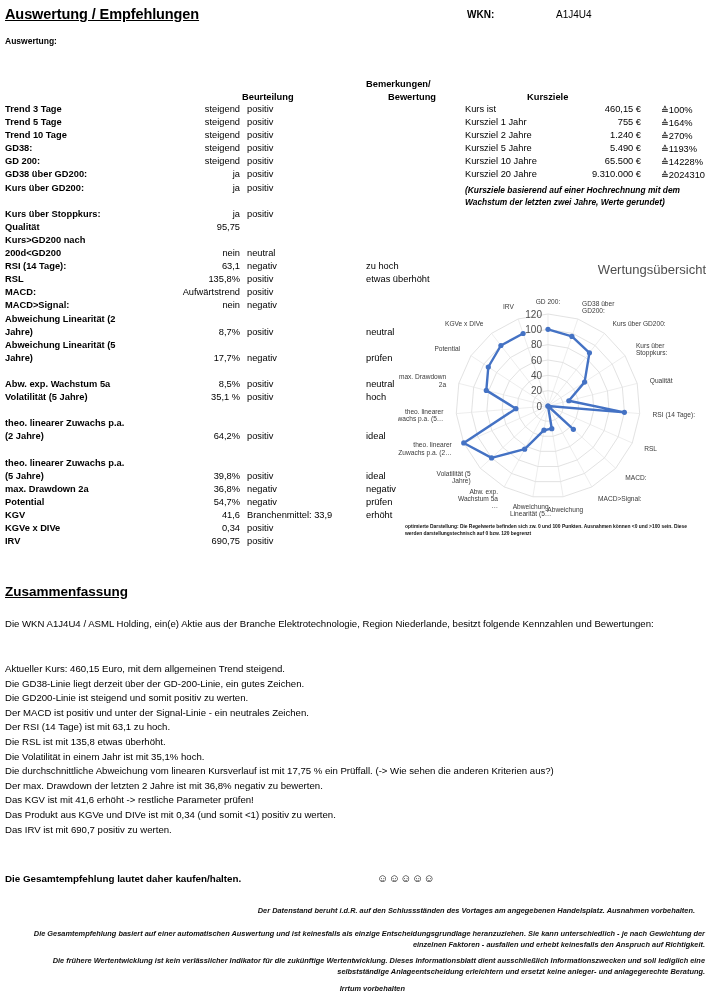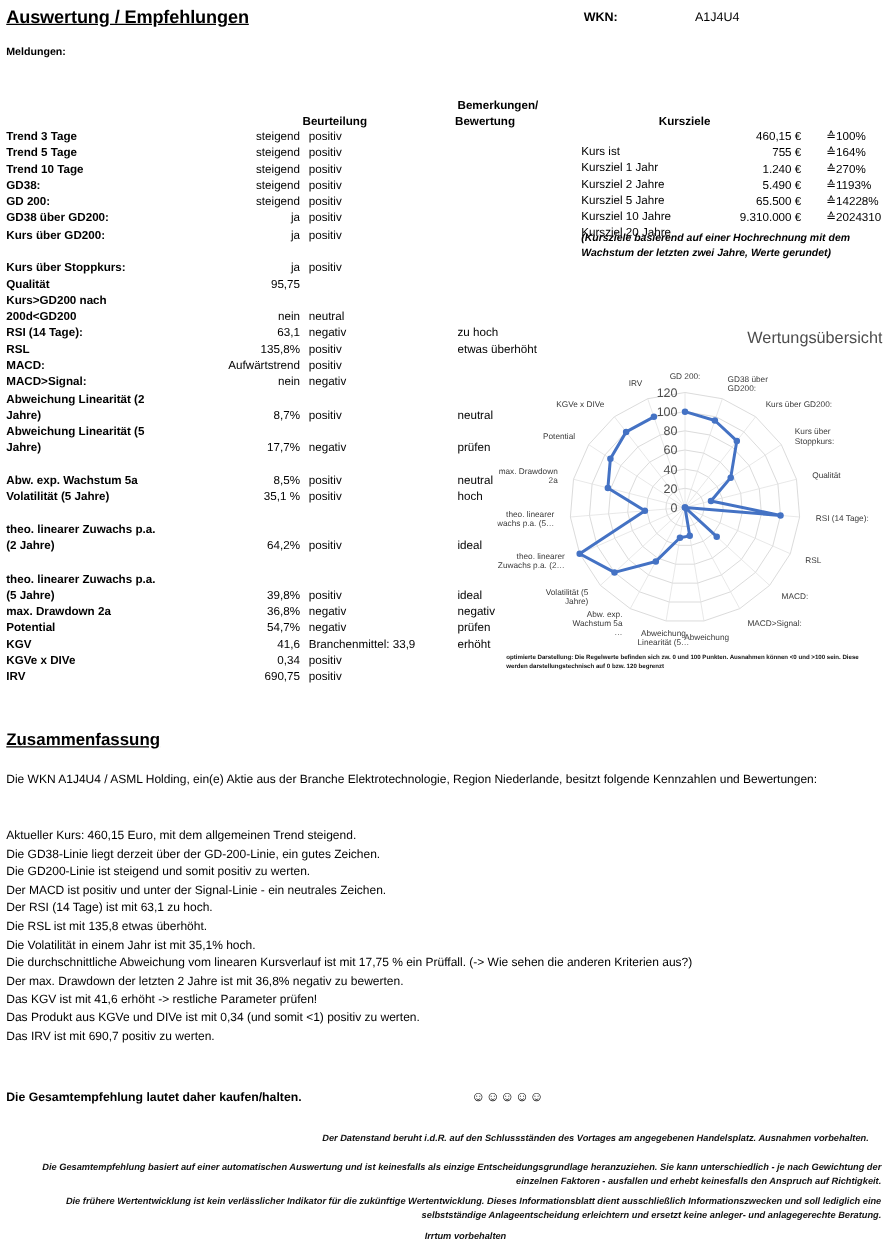--- a/index.html
+++ b/index.html
@@ -22,21 +22,21 @@
     letter-spacing:-0.1px;
   }
   #wkn-label{left:467px;top:9px;font-size:10px;font-weight:bold;}
   #wkn-value{left:556px;top:9px;font-size:10px;}
   #meldungen-label{left:5px;top:36px;font-size:8.5px;font-weight:bold;}
 
   
   .colhead{font-size:9.3px;font-weight:bold;}
   #head-beurteilung{left:242px;top:92px;}
   #head-bem1{left:366px;top:79px;}
-  #head-bem2{left:346px;top:92px;padding-left:18px;}
+  #head-bem2{left:370px;top:92px;padding-left:18px;}
   #head-kursziele{left:527px;top:92px;}
 
   
   #indicator-table{
     left:5px;top:104px;width:420px;
     font-size:9.3px;
   }
   #indicator-table .row{
     position:relative;height:13.1px;
   }
@@ -45,21 +45,21 @@
   .c-beurt{position:absolute;left:242px;top:0;white-space:nowrap;}
   .c-bem{position:absolute;left:361px;top:0;white-space:nowrap;}
   .c-unit{position:absolute;left:243px;top:0;white-space:nowrap;}
 
   
   #kursziele-block{
     left:465px;top:104px;width:241px;
     font-size:9.3px;
   }
   #kursziele-block .kz-row{position:relative;height:13.1px;white-space:nowrap;}
-  .kz-label{position:absolute;left:0;top:0;margin-top:12px;}
+  .kz-label{position:absolute;left:0;top:0;}
   .kz-value{position:absolute;left:30px;top:0;width:146px;text-align:right;}
   .kz-pct{position:absolute;left:180px;top:0;white-space:nowrap;margin-left:16px;}
   #kursziele-note{
     left:465px;top:184px;width:250px;
     font-size:8.4px;font-style:italic;font-weight:bold;line-height:12.4px;
   }
 
   
   #radar-wrap{left:398px;top:262px;width:308px;height:295px;}
   #radar-title{
@@ -102,21 +102,21 @@
   #disc-2{left:5px;top:928px;width:700px;}
   #disc-3{left:5px;top:955px;width:700px;}
   #disc-4{left:5px;top:983px;width:400px;}
 </style>
 </head>
 <body>
 
 <div class="abs" id="doc-title">Auswertung / Empfehlungen</div>
 <div class="abs" id="wkn-label">WKN:</div>
 <div class="abs" id="wkn-value">A1J4U4</div>
-<div class="abs" id="meldungen-label">Meldungen:</div>
+<div class="abs" id="meldungen-label">Auswertung:</div>
 
 <div class="abs colhead" id="head-beurteilung">Beurteilung</div>
 <div class="abs colhead" id="head-bem1">Bemerkungen/</div>
 <div class="abs colhead" id="head-bem2">Bewertung</div>
 <div class="abs colhead" id="head-kursziele">Kursziele</div>
 
 <div class="abs" id="indicator-table">
     <div class="row">
       <span class="c-label">Trend 3 Tage</span>
       <span class="c-value">steigend</span>

